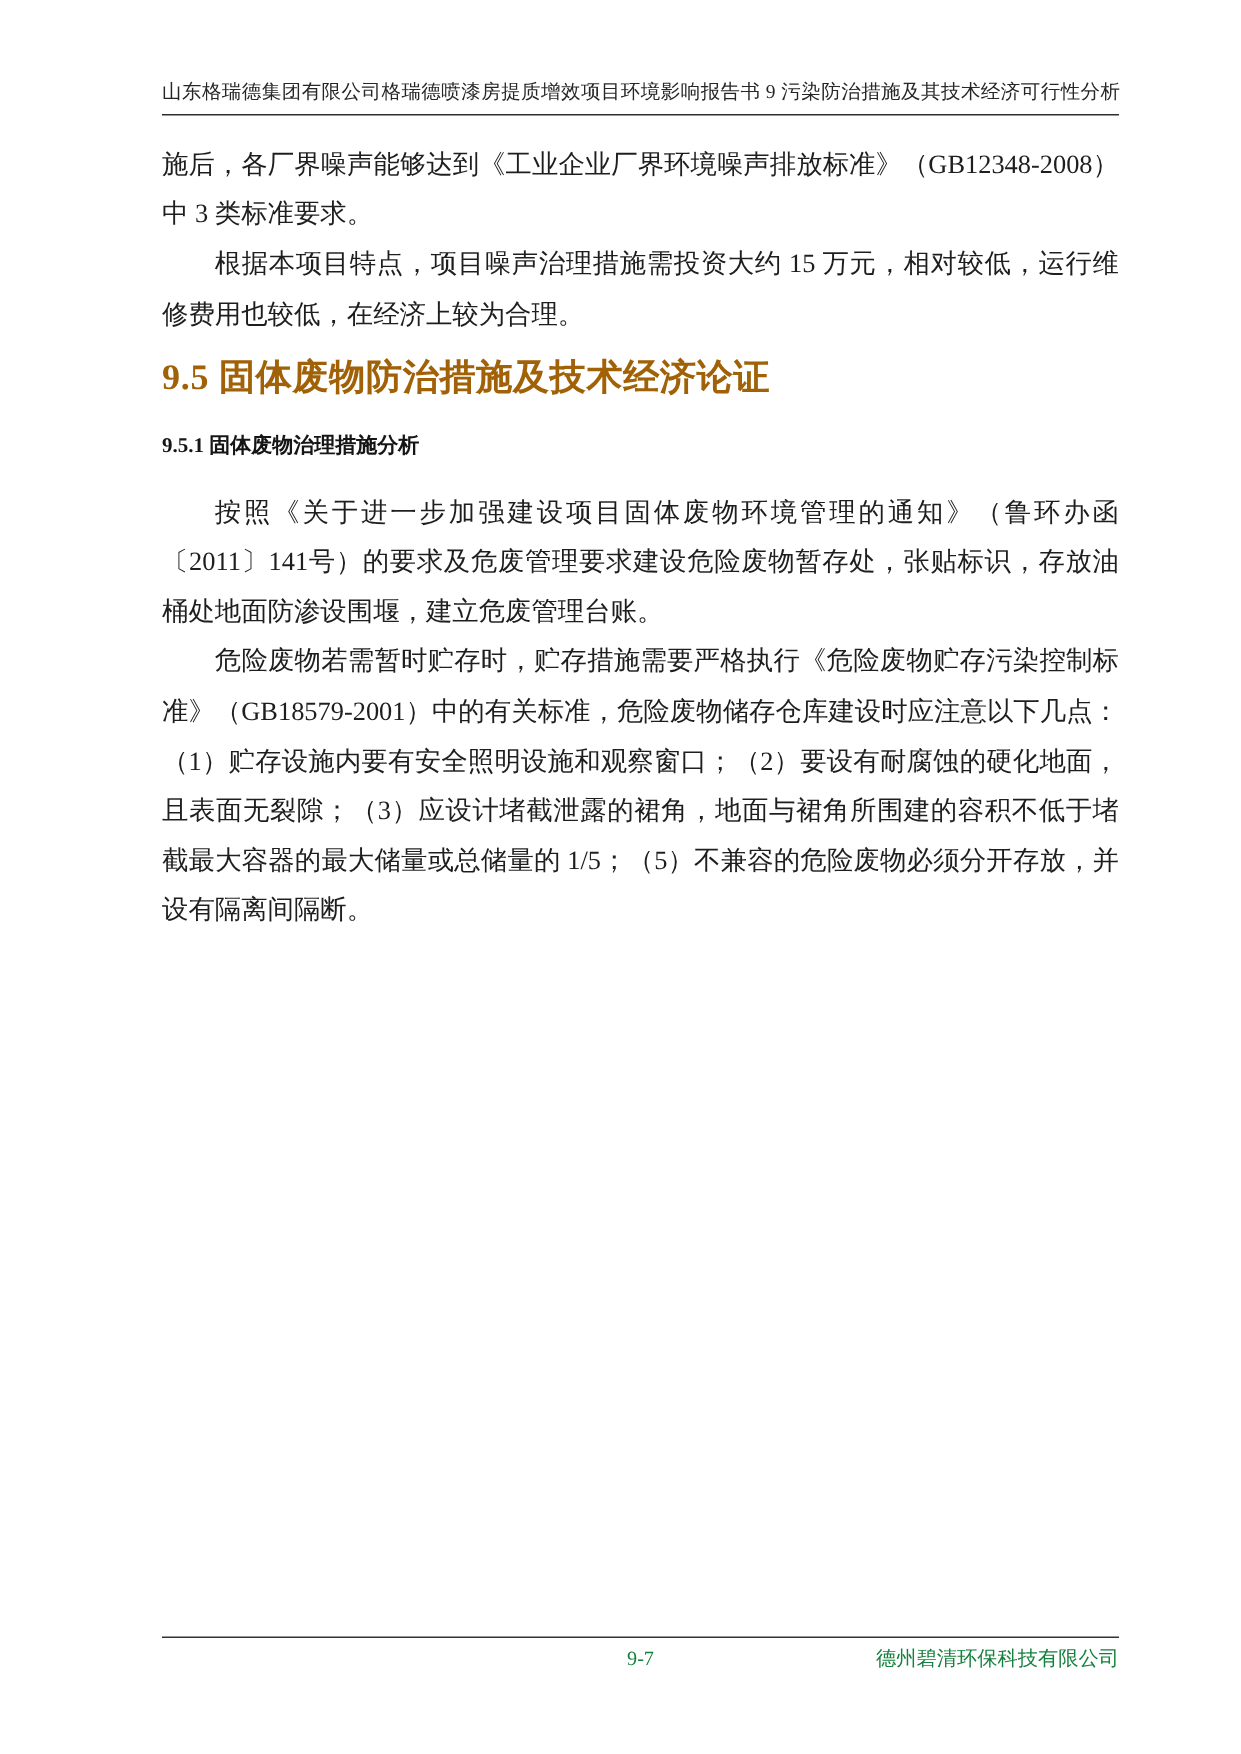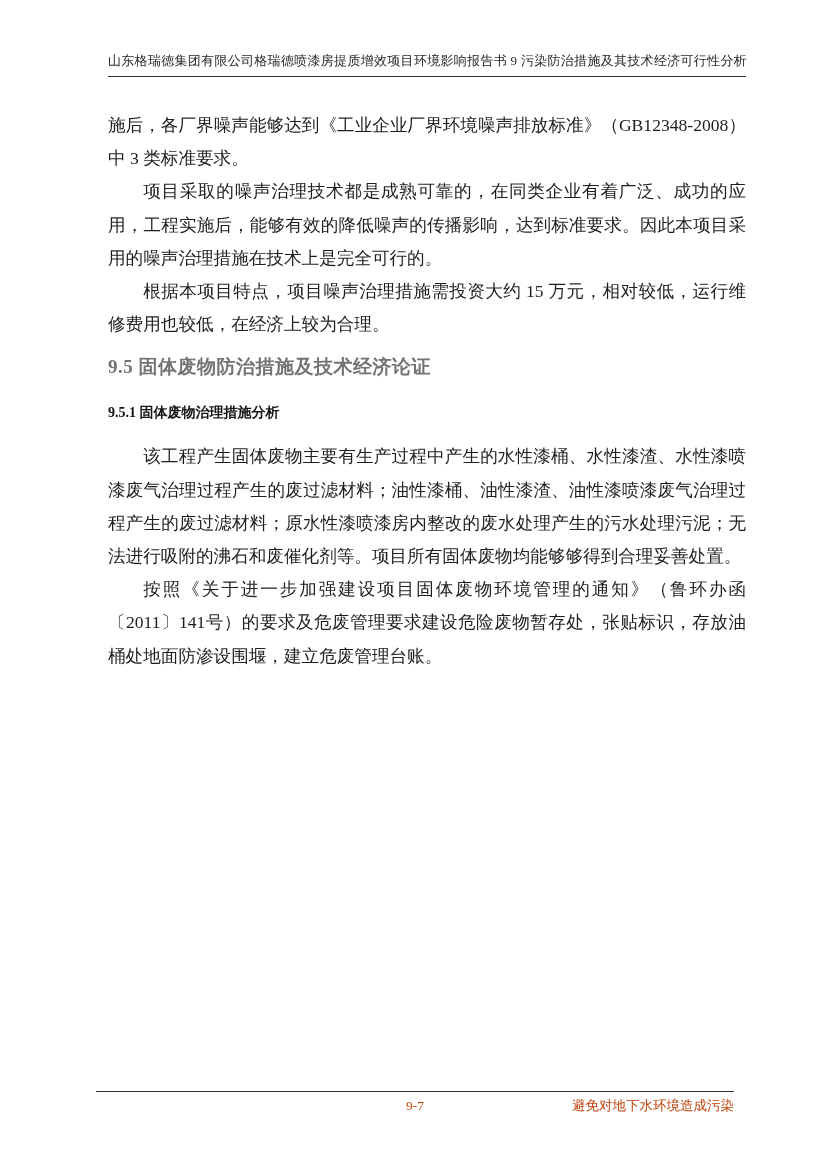--- a/index.html
+++ b/index.html
@@ -28,62 +28,61 @@
     color: #262626;
     border-bottom: 1.5px solid #2e2e2e;
     padding-bottom: 7px;
     white-space: nowrap;
   }
   .content {
     position: absolute;
     top: 93px;
     left: 108px;
     width: 638px;
-    margin-top: 16px;
   }
   .content p {
     margin: 0;
     font-size: 17.6px;
     line-height: 33.2px;
     text-align: justify;
     text-justify: inter-ideograph;
     text-indent: 2em;
     color: #1e1e1e;
   }
   .content p.no-indent {
     text-indent: 0;
   }
   .content p.gap-before {
     margin-top: 8px;
   }
   h1.sec {
     margin: 11px 0 19px 0;
-    font-size: 19px;
+    font-size: 24px;
     line-height: 30px;
     font-weight: bold;
-    color: #737373;
+    color: #a16207;
     letter-spacing: 0.5px;
   }
   h2.subsec {
     margin: 0 0 15px 0;
     font-size: 14px;
     line-height: 24px;
     font-weight: bold;
     color: #151515;
   }
   .doc-footer {
     position: absolute;
     top: 1091px;
-    left: 96px;
+    left: 108px;
     width: 638px;
     border-top: 1.5px solid #333333;
     padding-top: 18px;
     font-size: 13.5px;
     line-height: 17px;
-    color: #c2410c;
+    color: #15803d;
   }
   .doc-footer .page-num {
     position: absolute;
     top: 5px;
     left: 0;
     width: 100%;
     text-align: center;
   }
   .doc-footer .company {
     position: absolute;
@@ -96,35 +95,34 @@
 <body>
 
 <div class="page">
 
   <div class="doc-header">山东格瑞德集团有限公司格瑞德喷漆房提质增效项目环境影响报告书 9 污染防治措施及其技术经济可行性分析</div>
 
   <div class="content">
 
     <p class="no-indent">施后，各厂界噪声能够达到《工业企业厂界环境噪声排放标准》（GB12348-2008）中 3 类标准要求。</p>
 
-    <p>项目采取的噪声治理技术都是成熟可靠的，在同类企业有着广泛、成功的应用，工程实施后，能够有效的降低噪声的传播影响，达到标准要求。因此本项目采用的噪声治理措施在技术上是完全可行的。</p>
 
     <p>根据本项目特点，项目噪声治理措施需投资大约 15 万元，相对较低，运行维修费用也较低，在经济上较为合理。</p>
 
     <h1 class="sec">9.5 固体废物防治措施及技术经济论证</h1>
 
     <h2 class="subsec">9.5.1 固体废物治理措施分析</h2>
 
-    <p>该工程产生固体废物主要有生产过程中产生的水性漆桶、水性漆渣、水性漆喷漆废气治理过程产生的废过滤材料；油性漆桶、油性漆渣、油性漆喷漆废气治理过程产生的废过滤材料；原水性漆喷漆房内整改的废水处理产生的污水处理污泥；无法进行吸附的沸石和废催化剂等。项目所有固体废物均能够够得到合理妥善处置。</p>
 
     <p>按照《关于进一步加强建设项目固体废物环境管理的通知》（鲁环办函〔2011〕141号）的要求及危废管理要求建设危险废物暂存处，张贴标识，存放油桶处地面防渗设围堰，建立危废管理台账。</p>
 
+    <p>危险废物若需暂时贮存时，贮存措施需要严格执行《危险废物贮存污染控制标准》（GB18579-2001）中的有关标准，危险废物储存仓库建设时应注意以下几点：（1）贮存设施内要有安全照明设施和观察窗口；（2）要设有耐腐蚀的硬化地面，且表面无裂隙；（3）应设计堵截泄露的裙角，地面与裙角所围建的容积不低于堵截最大容器的最大储量或总储量的 1/5；（5）不兼容的危险废物必须分开存放，并设有隔离间隔断。</p>
 
 
 
   </div>
 
   <div class="doc-footer">
     <span class="page-num">9-7</span>
-    <span class="company">避免对地下水环境造成污染</span>
+    <span class="company">德州碧清环保科技有限公司</span>
   </div>
 
 </div>
 
 </body></html>

